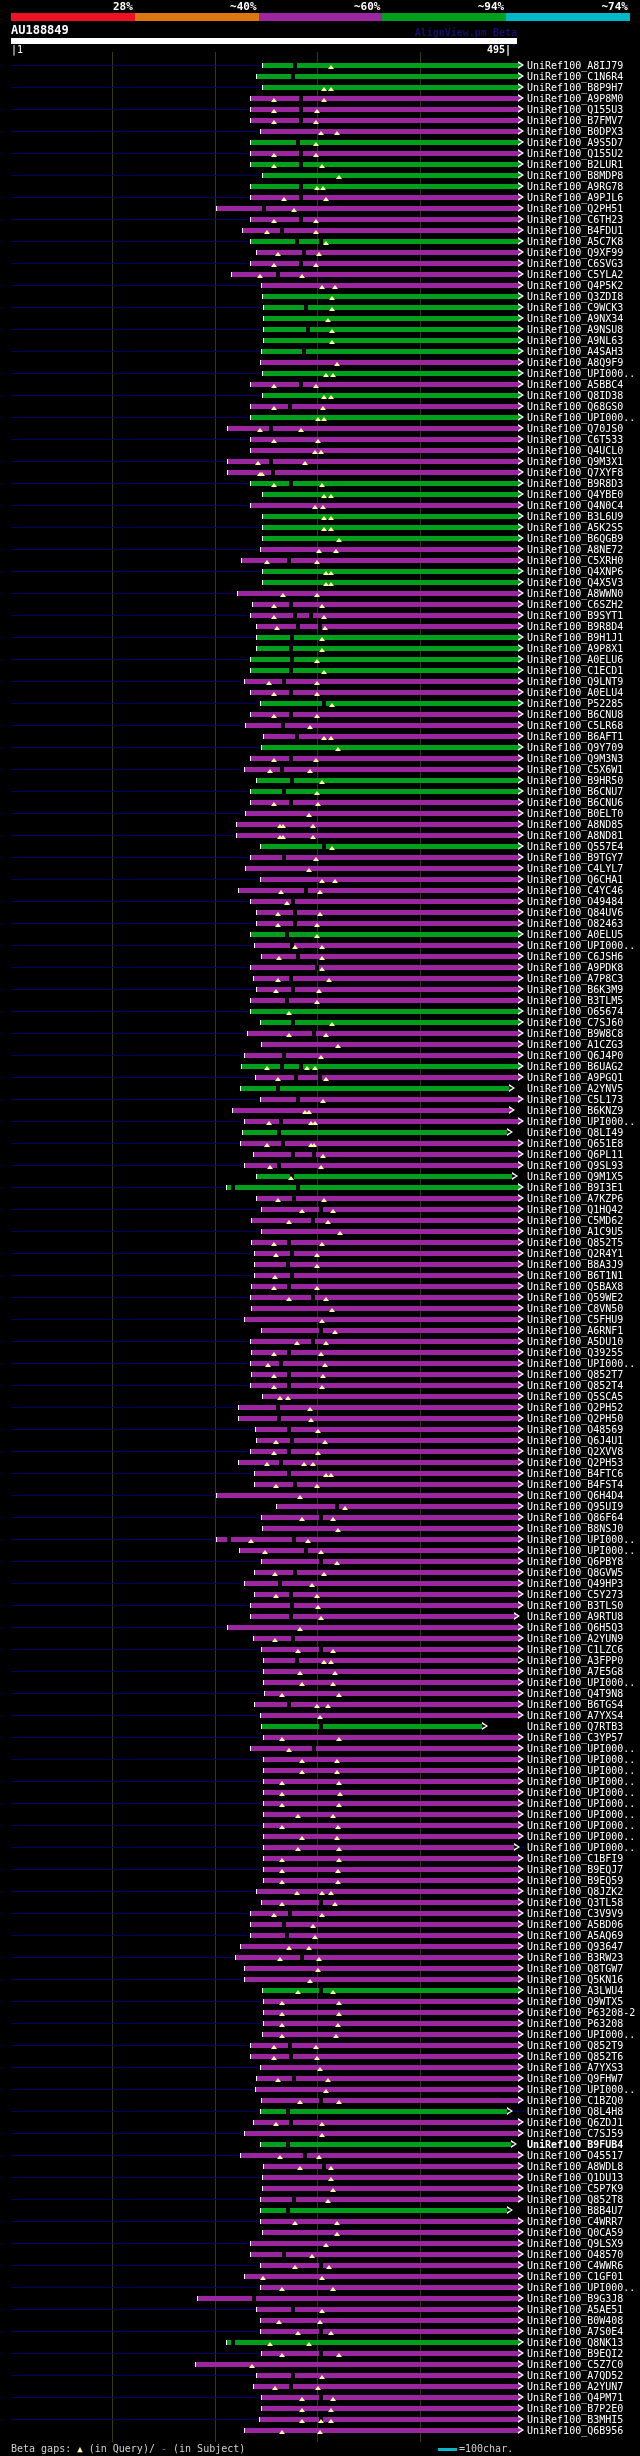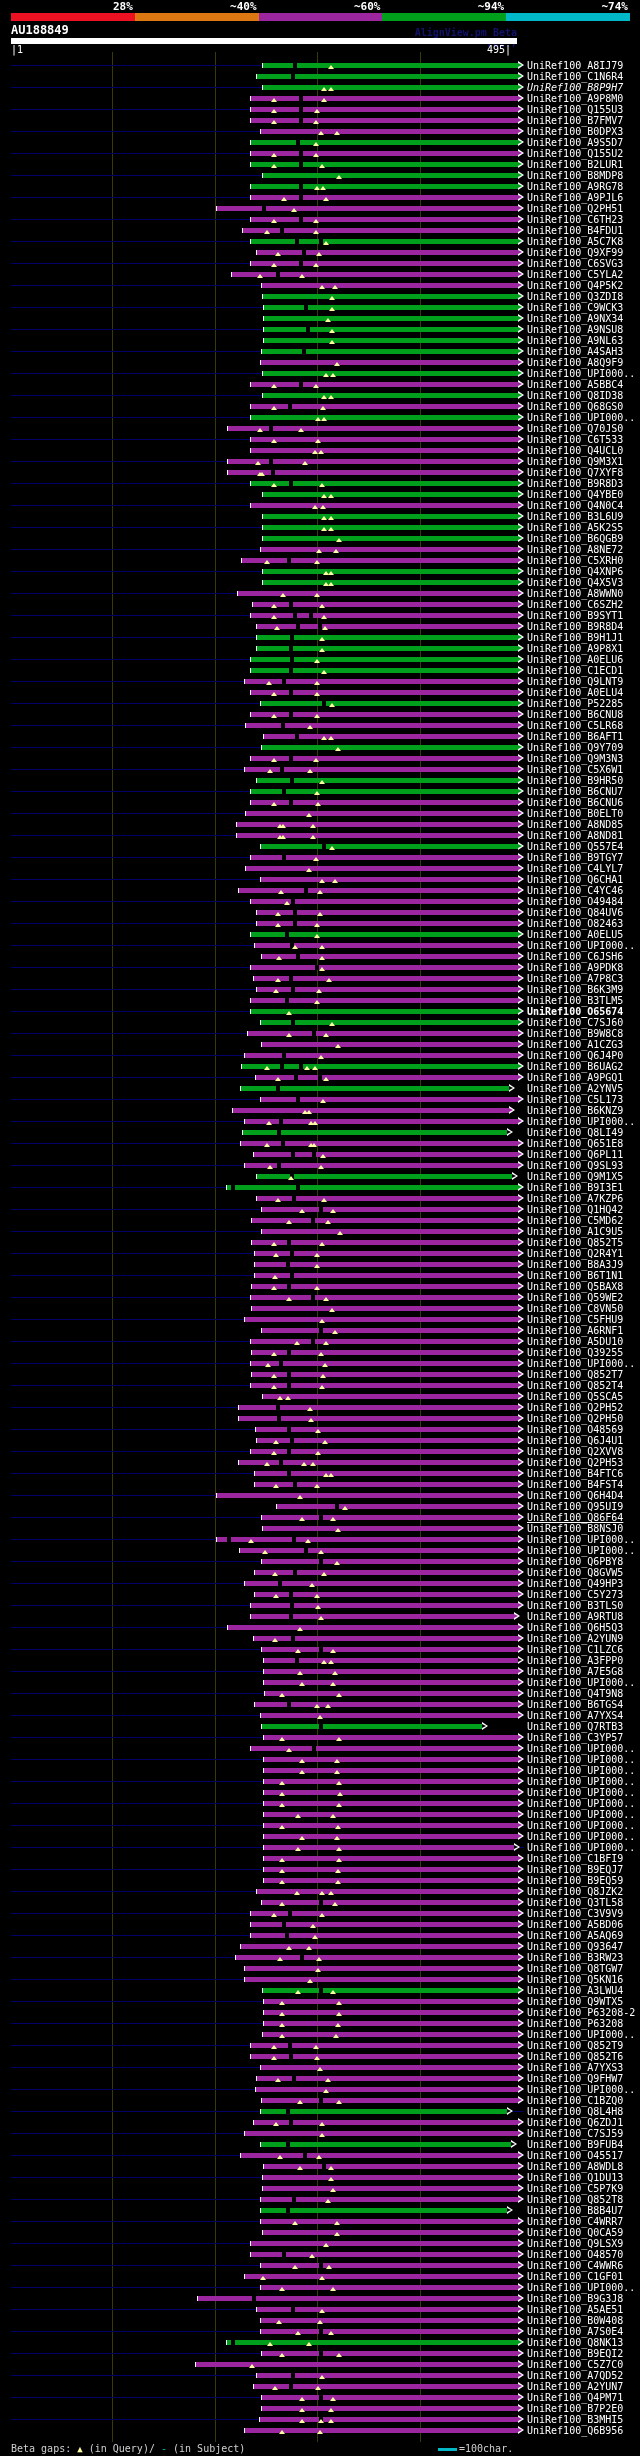--- a/index.html
+++ b/index.html
@@ -48,21 +48,21 @@
       <div style="background: rgb(238, 17, 34);"></div>
       <div style="background: rgb(221, 119, 17);"></div>
       <div style="background: rgb(155, 38, 160);"></div>
       <div style="background: rgb(0, 160, 28);"></div>
       <div style="background: rgb(0, 184, 200);"></div>
     </div>
   <div id="query-name">AU188849</div>
   <div id="watermark">AlignView.pm Beta rel.7</div>
   <div id="query-bar"></div>
   <div class="ruler-label" style="left:11px;">|1</div>
-  <div class="ruler-label" style="left:487px;">495|</div>
+  <div class="ruler-label" style="left:487px;font-weight:bold;">495|</div>
   <div id="gridlines">
       <div class="gridline" style="left: 112px;"></div>
       <div class="gridline" style="left: 215px;"></div>
       <div class="gridline" style="left: 317px;"></div>
       <div class="gridline" style="left: 420px;"></div>
     </div>
   <div id="rows">
       <div class="abs">
         <div class="baseline" style="left: 11px; width: 513px; top: 65px;"></div>
         <div class="bar" style="left: 262px; width: 255px; top: 63px; background: rgb(0, 160, 28);"></div>
@@ -79,21 +79,21 @@
         <div class="arrow-inner" style="left: 518px; top: 74px; border-left-color: rgb(0, 160, 28);"></div>
         <div class="hit-label" style="top: 71px;">UniRef100_C1N6R4</div>
       </div>
       <div class="abs">
         <div class="baseline" style="left: 11px; width: 513px; top: 87px;"></div>
         <div class="bar" style="left: 262px; width: 255px; top: 85px; background: rgb(0, 160, 28);"></div>
         <div class="tri" style="left: 321px; top: 87px;"></div>
         <div class="tri" style="left: 328px; top: 87px;"></div>
         <div class="arrow-outer" style="left: 518px; top: 83px;"></div>
         <div class="arrow-inner" style="left: 518px; top: 85px; border-left-color: rgb(0, 160, 28);"></div>
-        <div class="hit-label" style="top: 82px; font-style: italic;">UniRef100_B8P9H7</div>
+        <div class="hit-label" style="top: 82px;">UniRef100_B8P9H7</div>
       </div>
       <div class="abs">
         <div class="bar" style="left: 250px; width: 267px; top: 96px; background: rgb(155, 38, 160);"></div>
         <div class="dash" style="left: 299px; top: 96px;"></div>
         <div class="tri" style="left: 271px; top: 98px;"></div>
         <div class="tri" style="left: 321px; top: 98px;"></div>
         <div class="arrow-outer" style="left: 518px; top: 94px;"></div>
         <div class="arrow-inner" style="left: 518px; top: 96px; border-left-color: rgb(155, 38, 160);"></div>
         <div class="hit-label" style="top: 93px;">UniRef100_A9P8M0</div>
       </div>
@@ -823,21 +823,21 @@
         <div class="arrow-outer" style="left: 518px; top: 996px;"></div>
         <div class="arrow-inner" style="left: 518px; top: 998px; border-left-color: rgb(155, 38, 160);"></div>
         <div class="hit-label" style="top: 995px;">UniRef100_B3TLM5</div>
       </div>
       <div class="abs">
         <div class="baseline" style="left: 11px; width: 513px; top: 1011px;"></div>
         <div class="bar" style="left: 250px; width: 267px; top: 1009px; background: rgb(0, 160, 28);"></div>
         <div class="tri" style="left: 286px; top: 1011px;"></div>
         <div class="arrow-outer" style="left: 518px; top: 1007px;"></div>
         <div class="arrow-inner" style="left: 518px; top: 1009px; border-left-color: rgb(0, 160, 28);"></div>
-        <div class="hit-label" style="top: 1006px; font-weight: bold;">UniRef100_O65674</div>
+        <div class="hit-label" style="top: 1006px;">UniRef100_O65674</div>
       </div>
       <div class="abs">
         <div class="bar" style="left: 260px; width: 257px; top: 1020px; background: rgb(0, 160, 28);"></div>
         <div class="dash" style="left: 291px; top: 1020px;"></div>
         <div class="tri" style="left: 329px; top: 1022px;"></div>
         <div class="arrow-outer" style="left: 518px; top: 1018px;"></div>
         <div class="arrow-inner" style="left: 518px; top: 1020px; border-left-color: rgb(0, 160, 28);"></div>
         <div class="hit-label" style="top: 1017px;">UniRef100_C7SJ60</div>
       </div>
       <div class="abs">
@@ -1238,21 +1238,21 @@
         <div class="hit-label" style="top: 1501px;">UniRef100_Q95UI9</div>
       </div>
       <div class="abs">
         <div class="baseline" style="left: 11px; width: 513px; top: 1517px;"></div>
         <div class="bar" style="left: 261px; width: 256px; top: 1515px; background: rgb(155, 38, 160);"></div>
         <div class="dash" style="left: 319px; top: 1515px;"></div>
         <div class="tri" style="left: 299px; top: 1517px;"></div>
         <div class="tri" style="left: 330px; top: 1517px;"></div>
         <div class="arrow-outer" style="left: 518px; top: 1513px;"></div>
         <div class="arrow-inner" style="left: 518px; top: 1515px; border-left-color: rgb(155, 38, 160);"></div>
-        <div class="hit-label" style="top: 1512px; text-decoration: underline;">UniRef100_Q86F64</div>
+        <div class="hit-label" style="top: 1512px;">UniRef100_Q86F64</div>
       </div>
       <div class="abs">
         <div class="bar" style="left: 262px; width: 255px; top: 1526px; background: rgb(155, 38, 160);"></div>
         <div class="tri" style="left: 335px; top: 1528px;"></div>
         <div class="arrow-outer" style="left: 518px; top: 1524px;"></div>
         <div class="arrow-inner" style="left: 518px; top: 1526px; border-left-color: rgb(155, 38, 160);"></div>
         <div class="hit-label" style="top: 1523px;">UniRef100_B8NSJ0</div>
       </div>
       <div class="abs">
         <div class="baseline" style="left: 11px; width: 513px; top: 1539px;"></div>
@@ -1729,21 +1729,21 @@
         <div class="tri" style="left: 319px; top: 2133px;"></div>
         <div class="arrow-outer" style="left: 518px; top: 2129px;"></div>
         <div class="arrow-inner" style="left: 518px; top: 2131px; border-left-color: rgb(155, 38, 160);"></div>
         <div class="hit-label" style="top: 2128px;">UniRef100_C7SJ59</div>
       </div>
       <div class="abs">
         <div class="bar" style="left: 260px; width: 250px; top: 2142px; background: rgb(0, 160, 28);"></div>
         <div class="dash" style="left: 286px; top: 2142px;"></div>
         <div class="arrow-outer" style="left: 511px; top: 2140px;"></div>
         <div class="arrow-inner" style="left: 511px; top: 2142px; border-left-color: rgb(0, 0, 0);"></div>
-        <div class="hit-label" style="top: 2139px;">UniRef100_B9FUB4</div>
+        <div class="hit-label" style="top: 2139px; font-weight: bold;">UniRef100_B9FUB4</div>
       </div>
       <div class="abs">
         <div class="baseline" style="left: 11px; width: 513px; top: 2155px;"></div>
         <div class="bar" style="left: 240px; width: 277px; top: 2153px; background: rgb(155, 38, 160);"></div>
         <div class="dash" style="left: 303px; top: 2153px;"></div>
         <div class="tri" style="left: 277px; top: 2155px;"></div>
         <div class="tri" style="left: 316px; top: 2155px;"></div>
         <div class="arrow-outer" style="left: 518px; top: 2151px;"></div>
         <div class="arrow-inner" style="left: 518px; top: 2153px; border-left-color: rgb(155, 38, 160);"></div>
         <div class="hit-label" style="top: 2150px;">UniRef100_O45517</div>

